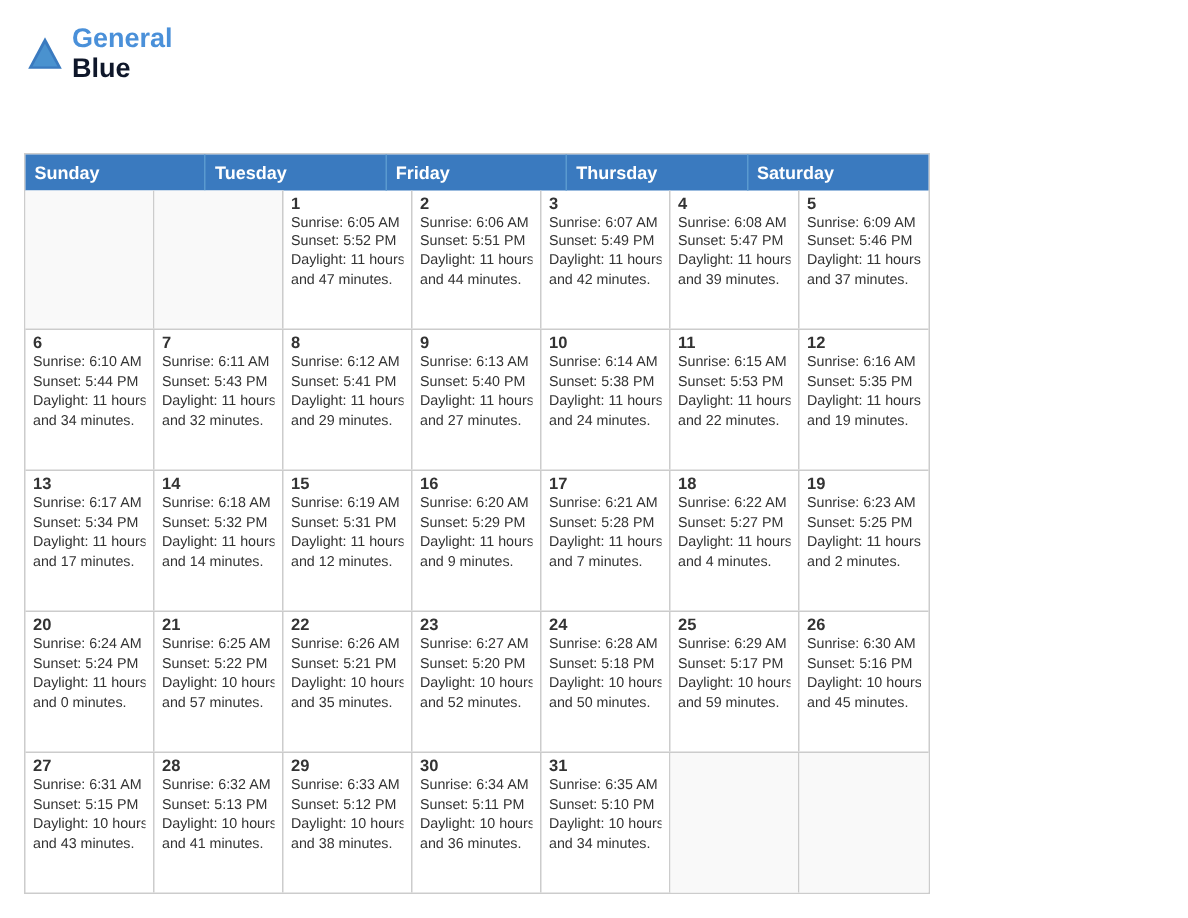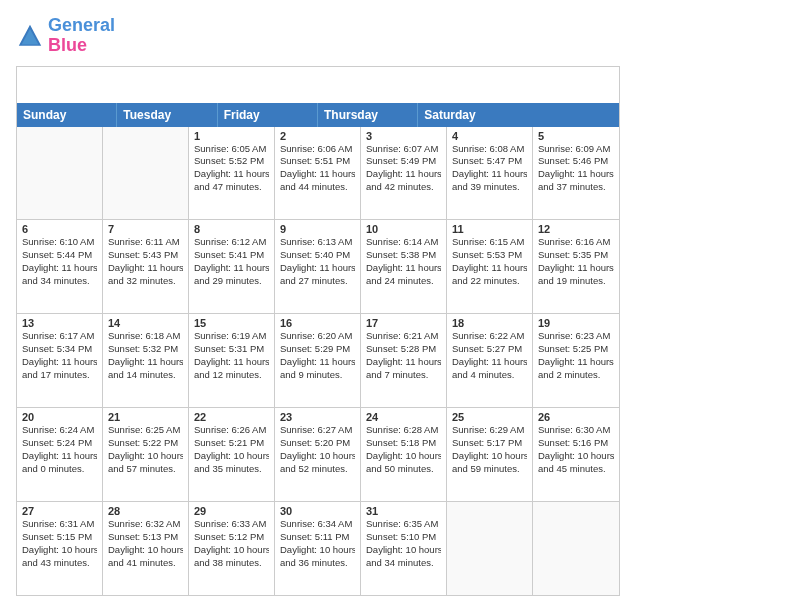--- a/index.html
+++ b/index.html
@@ -9,20 +9,21 @@
       font-family: Arial, sans-serif;
       background: #fff;
       overflow: hidden;
     }
     .page {
       width: 636px;
       height: 612px;
       padding: 16px;
       display: flex;
       flex-direction: column;
+      gap: 36px;
     }
     .header {
       display: flex;
       justify-content: space-between;
       align-items: flex-start;
       margin-bottom: 10px;
     }
     .logo {
       display: flex;
       align-items: center;
@@ -54,23 +55,22 @@
       color: #555;
     }
     .calendar {
       flex: 1;
       display: flex;
       flex-direction: column;
       border: 1px solid #ccc;
     }
     .calendar-header {
       display: grid;
-      grid-template-columns: repeat(6, 1fr);
+      grid-template-columns: repeat(5, 1fr);
       background: #3a7abf;
-      margin-top: 36px;
     }
     .cal-header-cell {
       color: #fff;
       font-size: 12px;
       font-weight: bold;
       padding: 5px 6px;
       border-right: 1px solid #5a9ad0;
       text-align: left;
     }
     .cal-header-cell:last-child { border-right: none; }
@@ -115,21 +115,21 @@
 
 <div class="page">
   <div class="header">
     <div class="logo">
       <svg class="logo-icon" viewBox="0 0 40 40">
         <polygon points="20,4 36,34 4,34" fill="#3a7abf"></polygon>
         <polygon points="20,10 32,32 8,32" fill="#5aaae0" opacity="0.5"></polygon>
       </svg>
       <div class="logo-text">
         <div><span>General</span></div>
-        <div style="color:#ec4899;">Blue</div>
+        <div style="color:#0f172a;">Blue</div>
       </div>
     </div>
     <div class="title-block">
       <div class="month-title"></div>
       <div class="location-title"></div>
     </div>
   </div>
 
   <div class="calendar">
     <div class="calendar-header" id="cal-header">

